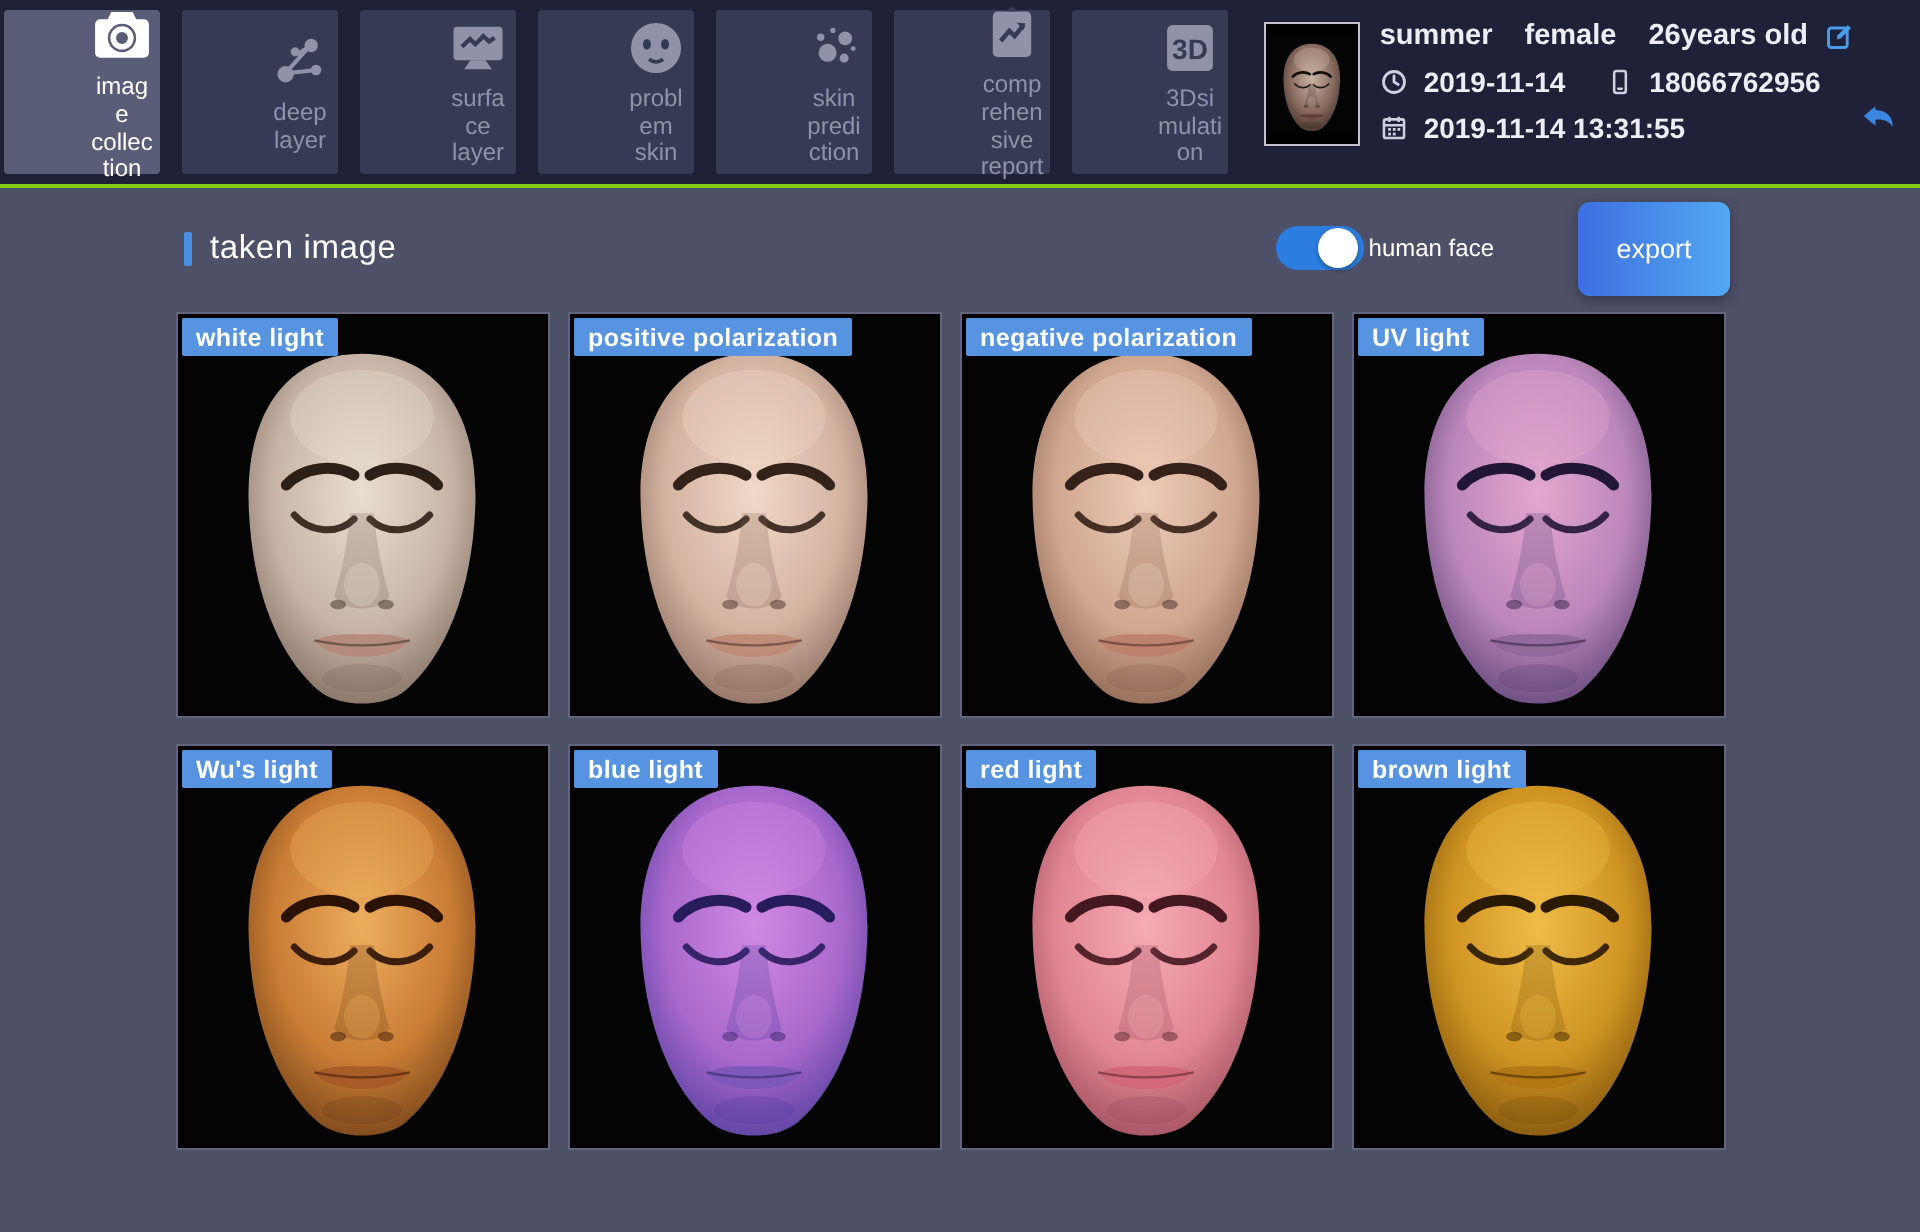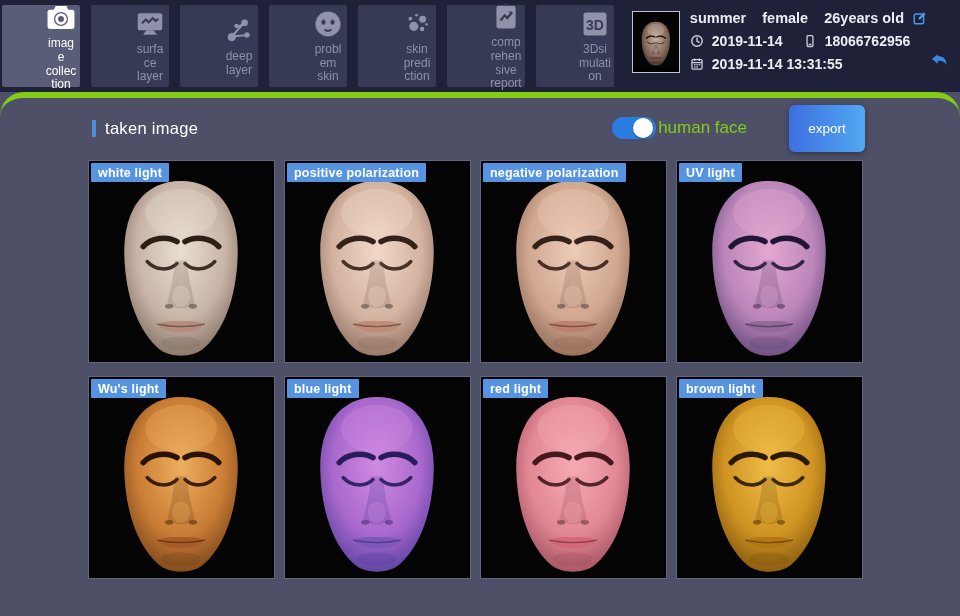--- a/index.html
+++ b/index.html
@@ -22,29 +22,29 @@
   .avatar{width:48px;height:62px;border:1px solid #c2c2d0;background:#000;margin-top:3px;cursor:pointer;}
   .avatar svg{display:block;}
   .uinfo{display:flex;flex-direction:column;gap:7px;color:#eceef6;padding-right:26px;padding-top:2px;}
   .urow{display:flex;align-items:center;gap:8px;font-size:14px;font-weight:bold;white-space:nowrap;}
   .urow1{gap:16px;font-size:14.5px;text-align:right;}
   .ic{color:var(--info-icon,#cdd0e0);display:inline-flex;}
   .ml{margin-left:12px;}
   .editic{color:var(--edit-icon,#4a9be8);display:inline-flex;cursor:pointer;margin-left:-8px;}
   .backic{position:absolute;right:4px;bottom:0px;color:var(--back-icon,#3a86e0);cursor:pointer;}
   
-  .content{position:absolute;top:92px;left:0;right:0;bottom:0;border-top:6px solid #84cc16;border-radius:24px;}
+  .content{position:absolute;top:92px;left:0;right:0;bottom:0;border-top:2px solid #84cc16;}
   .sechead{display:flex;align-items:center;height:44px;margin:8px 95px 0 92px;}
   .bar{width:4px;height:17px;background:var(--accent,#4a90e2);border-radius:1px;}
   .sectitle{color:#fff;font-size:16.5px;margin-left:9px;letter-spacing:.3px;}
   .rightgrp{margin-left:auto;display:flex;align-items:center;}
   .toggle{width:44px;height:22px;border-radius:11px;background:var(--toggle-bg,#2b7de0);position:relative;cursor:pointer;}
   .knob{position:absolute;width:20px;height:20px;border-radius:50%;background:#fff;top:1px;left:21px;
         box-shadow:0 1px 2px rgba(0,0,0,.35);}
-  .tglabel{color:#84cc16;font-size:17px;margin-left:2px;}
+  .tglabel{color:#ffffff;font-size:12px;margin-left:2px;}
   .export{margin-left:42px;width:76px;height:47px;border:none;border-radius:6px;
           background:linear-gradient(90deg,var(--export-grad-a,#3d6fe0),var(--export-grad-b,#52a8f2));
           color:#fff;font-size:13.5px;font-family:inherit;cursor:pointer;box-shadow:0 2px 6px rgba(0,0,0,.35);}
   .grid{display:grid;grid-template-columns:repeat(4,187px);gap:13px 9px;margin:10px 0 16px 88px;}
   .panel{width:187px;height:203px;background:#000;border:1px solid var(--panel-border,#63657e);
          position:relative;cursor:pointer;}
   .panel svg{display:block;}
   .chip{position:absolute;top:2px;left:2px;background:var(--chip-bg,#5694e2);color:#fff;font-size:12.5px;
         font-weight:bold;padding:2.5px 7px;border-radius:1px;letter-spacing:.2px;}
 </style>
@@ -62,42 +62,42 @@
               <rect x="2.5" y="6.8" width="19" height="13.6" rx="1.8" fill="currentColor"></rect>
               <circle cx="12" cy="13.4" r="5" class="hole-f"></circle>
               <circle cx="12" cy="13.4" r="3.1" fill="none" stroke="currentColor" stroke-width="2"></circle>
             </svg>
           </span>
           <span class="tlabel">image collection</span>
         </div>
         <div class="tab">
           <span class="ticon">
             <svg viewBox="0 0 24 24" width="36" height="32">
-              <rect x="2.8" y="4" width="18.4" height="12.6" rx="1.4" fill="currentColor"></rect>
-              <polyline points="6,11.5 9,8.6 11,10.6 14,7.6 16.2,9.6 18.2,8.2" class="hole-k" stroke-width="1.6"></polyline>
-              <path d="M9.2 16.6h5.6l2.4 3.4H6.8z" fill="currentColor"></path>
-            </svg>
-          </span>
-          <span class="tlabel">surface layer</span>
-        </div>
-        <div class="tab">
-          <span class="ticon">
-            <svg viewBox="0 0 24 24" width="36" height="32">
               <g stroke="currentColor" stroke-width="1.5">
                 <line x1="8" y1="14.6" x2="14.6" y2="7.2"></line>
                 <line x1="8.6" y1="16" x2="16.4" y2="15.2"></line>
                 <line x1="10.8" y1="9.2" x2="15.2" y2="6.4"></line>
               </g>
               <circle cx="6.6" cy="16.6" r="3.1" fill="currentColor"></circle>
               <circle cx="16.2" cy="5.8" r="2.5" fill="currentColor"></circle>
               <circle cx="18" cy="15" r="2" fill="currentColor"></circle>
               <circle cx="10.2" cy="8.2" r="1.7" fill="currentColor"></circle>
             </svg>
           </span>
           <span class="tlabel">deep layer</span>
+        </div>
+        <div class="tab">
+          <span class="ticon">
+            <svg viewBox="0 0 24 24" width="36" height="32">
+              <rect x="2.8" y="4" width="18.4" height="12.6" rx="1.4" fill="currentColor"></rect>
+              <polyline points="6,11.5 9,8.6 11,10.6 14,7.6 16.2,9.6 18.2,8.2" class="hole-k" stroke-width="1.6"></polyline>
+              <path d="M9.2 16.6h5.6l2.4 3.4H6.8z" fill="currentColor"></path>
+            </svg>
+          </span>
+          <span class="tlabel">surface layer</span>
         </div>
         <div class="tab">
           <span class="ticon">
             <svg viewBox="0 0 24 24" width="36" height="32">
               <circle cx="12" cy="12" r="9.4" fill="currentColor"></circle>
               <ellipse cx="8.6" cy="10.6" rx="1.5" ry="2" class="hole-f"></ellipse>
               <ellipse cx="15.4" cy="10.6" rx="1.5" ry="2" class="hole-f"></ellipse>
               <path d="M9.4 16.2q2.6 2 5.2 0" class="hole-k" stroke-width="1.4"></path>
             </svg>
           </span>

